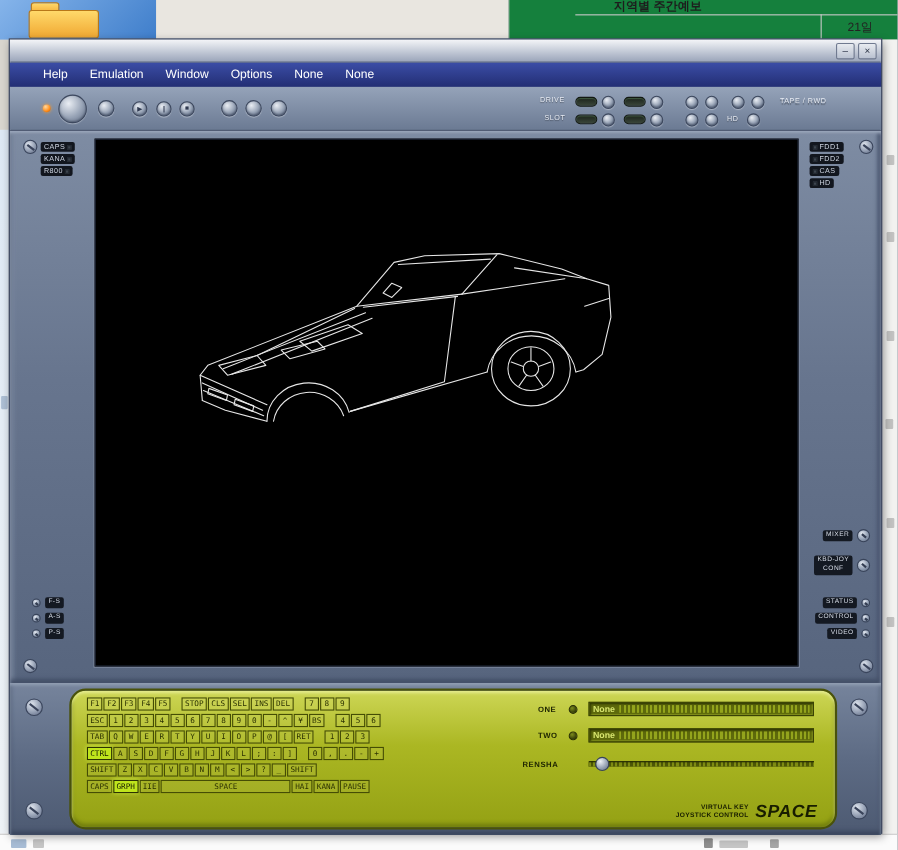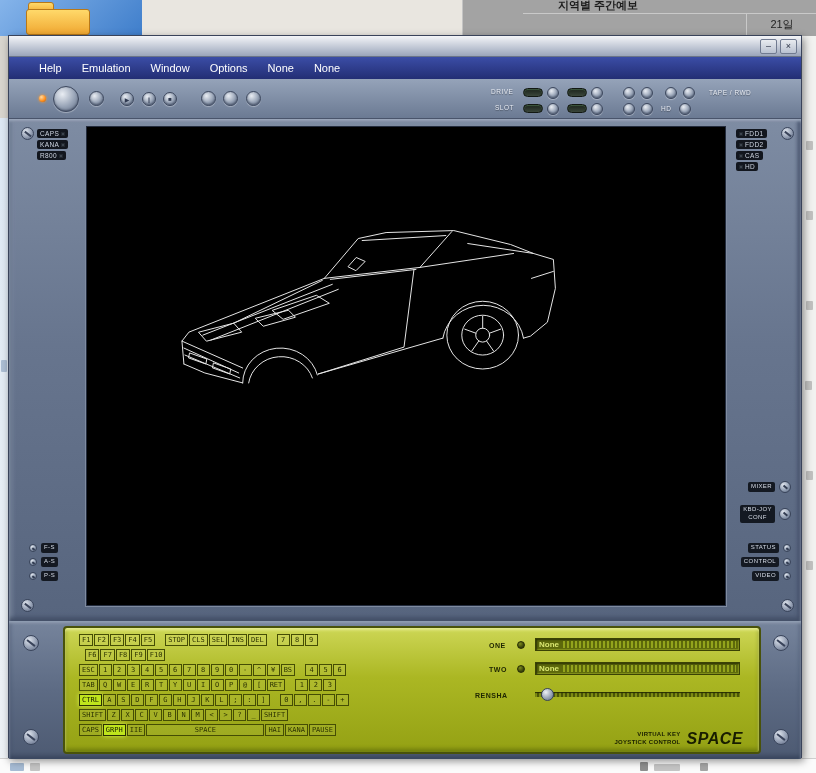--- a/index.html
+++ b/index.html
@@ -6,21 +6,21 @@
   html,body{width:816px;height:773px;overflow:hidden}
   body{font-family:"Liberation Sans",sans-serif;background:#d8d5ce}
   #stage{position:relative;width:816px;height:773px}
 
   
   .bg-blue{position:absolute;left:0;top:0;width:142px;height:36px;background:linear-gradient(135deg,#85b4ea,#3f7ecb)}
   .folder{position:absolute;left:26px;top:2px;width:66px;height:33px}
   .folder-tab{position:absolute;left:2px;top:0;width:26px;height:10px;background:linear-gradient(180deg,#ffd96a,#f4b23c);border:1px solid #b87818;border-radius:3px 3px 0 0}
   .folder-body{position:absolute;left:0;top:7px;width:64px;height:26px;background:linear-gradient(180deg,#ffd96a,#f0a832);border:1px solid #b87818;border-radius:3px}
   .bg-mid{position:absolute;left:142px;top:0;width:320px;height:36px;background:#e9e6e0}
-  .bg-cal{position:absolute;left:462px;top:0;width:354px;height:36px;background:#a3a3a3;border-left:1px solid #c4c4c4}
+  .bg-cal{position:absolute;left:462px;top:0;width:354px;height:36px;background:#15803d;border-left:1px solid #c4c4c4}
   .cal-title{position:absolute;left:95px;top:-2px;font-size:11px;font-weight:bold;color:#1d1d1d;white-space:nowrap}
   .cal-hline{position:absolute;left:60px;top:13px;width:294px;border-top:1px solid #c9c9c9}
   .cal-vline{position:absolute;left:283px;top:13px;height:23px;border-left:1px solid #c9c9c9}
   .cal-cell1{position:absolute;left:100px;top:17px;width:180px;text-align:center;font-size:11px;color:#222}
   .cal-cell2{position:absolute;left:288px;top:17px;width:62px;text-align:center;font-size:11px;color:#222}
   .bg-right{position:absolute;left:802px;top:36px;width:14px;height:722px;background:#f2f2f0}
   .bg-left{position:absolute;left:0;top:118px;width:8px;height:640px;background:linear-gradient(180deg,#dde8f4,#eef2f6)}
   .bg-bottom{position:absolute;left:0;top:758px;width:816px;height:15px;background:#fbfbfb;border-top:1px solid #cfcfcf}
   .blob{position:absolute;background:#a8a8a8;opacity:.65;border-radius:1px}
 
@@ -48,21 +48,21 @@
   .led-dot{width:4px;height:4px;background:#3c444e;border:1px solid #20262e}
   .layer{position:absolute;inset:0}
   .side-ctl{position:absolute;display:flex;align-items:center;gap:4px}
   .ctl-label{background:#141922;border-radius:2px;padding:1px 3px;color:#d5dbe6;font-size:6px;letter-spacing:.4px;text-align:center;line-height:1.3;white-space:nowrap}
   .knob{border-radius:50%;background:radial-gradient(circle at 35% 30%,#e4e9f1,#93a0b4 55%,#58657e);border:1px solid #39445a;position:relative;flex:none}
   .knob::after{content:"";position:absolute;left:26%;top:44%;width:46%;height:2px;background:#333d52;transform:rotate(40deg)}
   .k8{width:8px;height:8px}.k12{width:12px;height:12px}
 
   
   .bottom-panel{position:relative;height:138px;background:linear-gradient(180deg,#76849c,#5d6b84 50%,#4d5a72);box-shadow:inset 0 2px 3px #93a0b4, inset 0 -3px 5px #36425a}
-  .olive{position:absolute;left:54px;top:5px;width:698px;height:128px;border-radius:4px;background:linear-gradient(180deg,#cdd655,#abb723 40%,#94a114);border:2px solid #49520a;box-shadow:inset 0 2px 3px #e6ec92, inset 0 -3px 4px #6d7a0c}
+  .olive{position:absolute;left:54px;top:5px;width:698px;height:128px;border-radius:15px;background:linear-gradient(180deg,#cdd655,#abb723 40%,#94a114);border:2px solid #49520a;box-shadow:inset 0 2px 3px #e6ec92, inset 0 -3px 4px #6d7a0c}
   .kb{position:absolute;left:14px;top:5px;font-family:"DejaVu Sans Mono",monospace}
   .kb-row{display:flex;align-items:center;margin-bottom:2px;height:13px}
   .kb-offset{margin-left:6px}
   .key{min-width:13px;height:12px;line-height:11px;padding:0 2px;margin-right:1px;border:1px solid #454d04;color:#2c3202;font-size:7px;text-align:center;background:rgba(250,255,200,.06);white-space:nowrap}
   .key-hl{background:#bfe51c;border-color:#2c3202;color:#161a00;box-shadow:0 0 4px #d9f44a}
   .key-space{min-width:118px}
   .kb-gap{width:9px;flex:none}
   .joy-label{position:absolute;font-size:7px;font-weight:bold;color:#202702;letter-spacing:.5px;white-space:nowrap}
   .joy-led{position:absolute;width:8px;height:8px;border-radius:50%;background:radial-gradient(circle at 35% 30%,#7d8c1c,#39420a 65%);border:1px solid #262c04}
   .joy-display{position:absolute;width:205px;height:13px;background:#5d690b;border:1px solid #3a4204;box-shadow:inset 1px 1px 2px #2c3203, inset -1px -1px 1px #8a9820;display:flex;align-items:center;padding:0 3px;gap:4px}
@@ -314,27 +314,20 @@
               <div class="key">STOP</div>
               <div class="key">CLS</div>
               <div class="key">SEL</div>
               <div class="key">INS</div>
               <div class="key">DEL</div>
               <div class="kb-gap"></div>
               <div class="key">7</div>
               <div class="key">8</div>
               <div class="key">9</div>
             </div>
-            <div class="kb-row kb-offset">
-              <div class="key">F6</div>
-              <div class="key">F7</div>
-              <div class="key">F8</div>
-              <div class="key">F9</div>
-              <div class="key">F10</div>
-            </div>
             <div class="kb-row">
               <div class="key">ESC</div>
               <div class="key">1</div>
               <div class="key">2</div>
               <div class="key">3</div>
               <div class="key">4</div>
               <div class="key">5</div>
               <div class="key">6</div>
               <div class="key">7</div>
               <div class="key">8</div>

